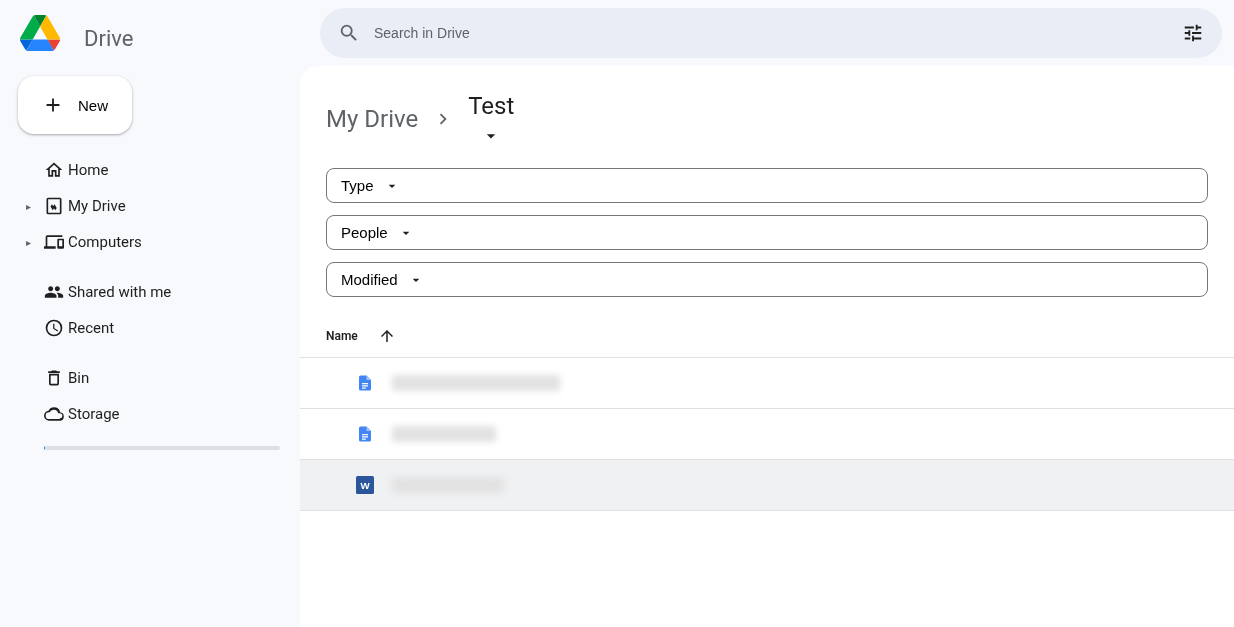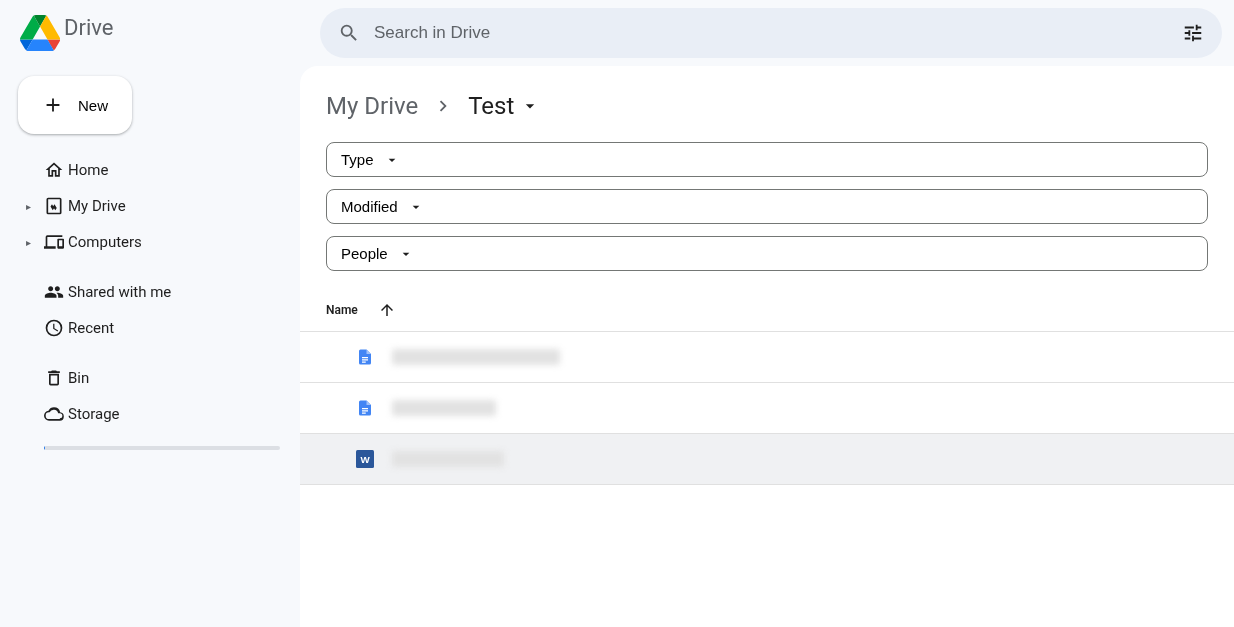--- a/index.html
+++ b/index.html
@@ -12,36 +12,36 @@
     height: 627px;
     overflow: hidden;
   }
   .app { display: flex; flex-direction: column; height: 100%; }
   .topbar {
     display: flex;
     align-items: center;
     padding: 8px 12px 8px 20px;
     gap: 20px;
   }
-  .logo-area { display: flex; align-items: flex-start; gap: 4px; width: 280px; }
+  .logo-area { display: flex; align-items: flex-end; gap: 24px; width: 280px; }
   .logo-text { font-size: 22px; color: #5f6368; }
   .search-bar {
     flex: 1;
     display: flex;
     align-items: center;
     background: #e9eef6;
     border-radius: 30px;
     height: 50px;
     padding: 0 18px;
   }
   .search-bar input {
     flex: 1;
     border: none;
     background: transparent;
-    font-size: 17px;
+    font-size: 14px;
     color: #6d28d9;
     outline: none;
     margin-left: 12px;
   }
   .search-bar input::placeholder { color: #5f6368; }
   .search-tune { margin-left: auto; display: flex; align-items: center; }
   .content { display: flex; flex: 1; min-height: 0; }
   .sidebar { width: 300px; padding: 10px 10px 10px 18px; }
   .new-btn {
     display: inline-flex;
@@ -92,21 +92,21 @@
     min-width: 0;
   }
   .breadcrumb {
     display: flex;
     align-items: center;
     gap: 14px;
     padding: 0 26px;
     margin-bottom: 22px;
   }
   .crumb { font-size: 24px; color: #5f6368; cursor: pointer; }
-  .crumb.current { color: #1f1f1f; font-weight: 400; display: flex; align-items: center; gap: 6px; }
+  .crumb.current { color: #1f1f1f; font-weight: 400; display: flex; align-items: center; gap: 6px; flex-direction: column; }
   .crumb-sep { color: #5f6368; }
   .filters { display: flex; gap: 12px; padding: 0 26px; margin-bottom: 22px; flex-direction: column; }
   .filter-chip {
     display: flex;
     align-items: center;
     gap: 10px;
     border: 1px solid #747775;
     border-radius: 8px;
     background: #fff;
     padding: 8px 14px;
@@ -278,29 +278,29 @@
       <div class="filters" id="filters">
           <button class="filter-chip">
             <span>Type</span>
             <span class="ic">
               <svg width="16" height="16" viewBox="0 0 24 24" fill="#1f1f1f">
                 <path d="M7 10l5 5 5-5z"></path>
               </svg>
             </span>
           </button>
           <button class="filter-chip">
-            <span>Modified</span>
+            <span>People</span>
             <span class="ic">
               <svg width="16" height="16" viewBox="0 0 24 24" fill="#1f1f1f">
                 <path d="M7 10l5 5 5-5z"></path>
               </svg>
             </span>
           </button>
           <button class="filter-chip">
-            <span>People</span>
+            <span>Modified</span>
             <span class="ic">
               <svg width="16" height="16" viewBox="0 0 24 24" fill="#1f1f1f">
                 <path d="M7 10l5 5 5-5z"></path>
               </svg>
             </span>
           </button>
         </div>
 
       <div class="list-header">
         <span>Name</span>

